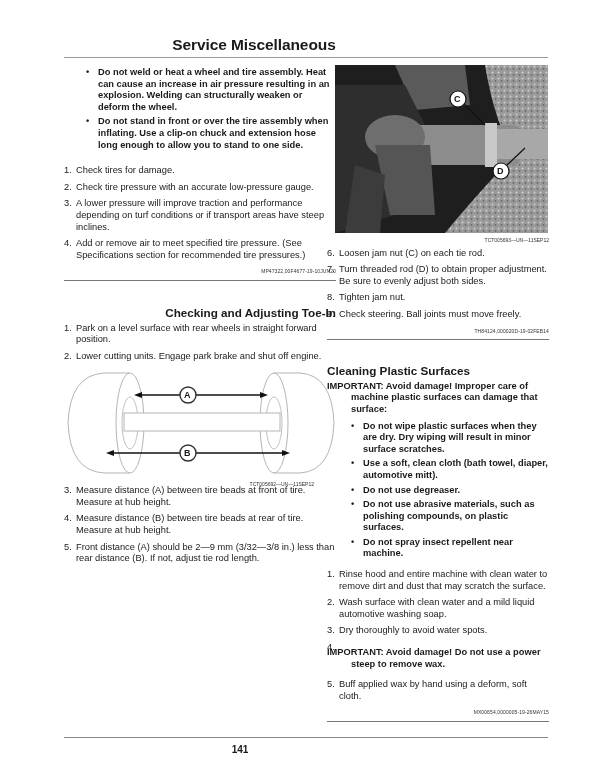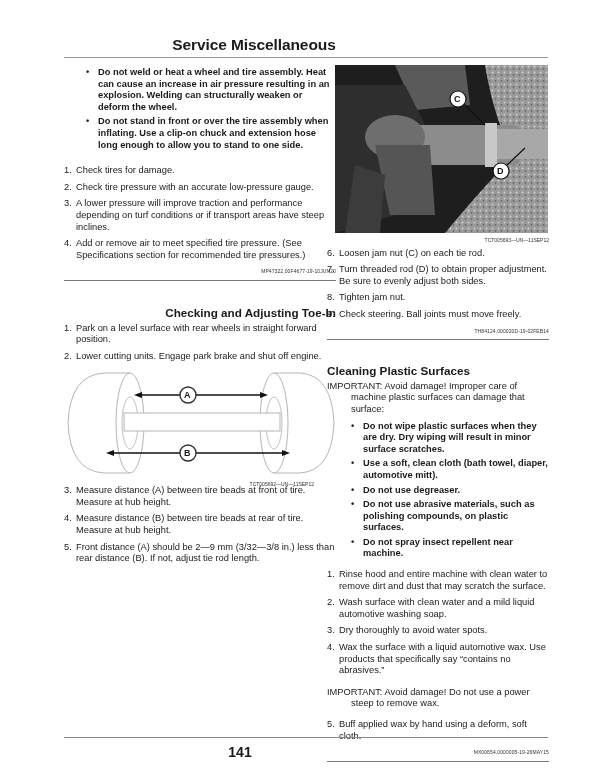--- a/index.html
+++ b/index.html
@@ -13,26 +13,26 @@
   .col-right { left: 327px; width: 222px; }
   .bullets { margin: 0; padding: 0; list-style: none; font-weight: bold; }
   .bullets li { position: relative; padding-left: 14px; margin-bottom: 3px; }
   .bullets li::before { content: "•"; position: absolute; left: 2px; top: 0; }
   .steps { margin: 0; padding: 0; list-style: none; }
   .steps li { position: relative; padding-left: 12px; margin-bottom: 5px; }
   .steps li .num { position: absolute; left: 0; top: 0; }
   .ref { text-align: right; font-size: 5px; color: #333; letter-spacing: 0.1px; margin-top: 4px; }
   .ref-rule { height: 1px; background: #777; margin-top: 2px; }
   .section-head { font-size: 11.7px; font-weight: bold; margin: 0 0 4px 0; }
-  .important { font-weight: normal; padding-left: 24px; text-indent: -24px; margin-bottom: 5px; }
+  .important { font-weight: bold; padding-left: 24px; text-indent: -24px; margin-bottom: 5px; }
   .caption { text-align: right; font-size: 5px; color: #333; margin-top: 1px; }
   .photo { position: absolute; left: 335px; top: 65px; width: 213px; height: 168px;
            background: #2a2a2a; overflow: hidden; }
   .page-number { position: absolute; top: 744px; left: 0; width: 480px; text-align: center;
-                 font-size: 14px; font-weight: bold; }
+                 font-size: 10px; font-weight: bold; }
 </style>
 </head>
 <body>
 
 <div class="page-title">Service Miscellaneous</div>
 <div class="rule" style="top:57px; left:64px; width:484px; background:#999;"></div>
 
 <div class="col col-left" style="top:67px;">
   <ul class="bullets" style="margin-left:20px; width:252px;">
     <li>Do not weld or heat a wheel and tire assembly. Heat can cause an increase in air pressure resulting in an explosion. Welding can structurally weaken or deform the wheel.</li>
@@ -135,21 +135,21 @@
     <li>Use a soft, clean cloth (bath towel, diaper, automotive mitt).</li>
     <li>Do not use degreaser.</li>
     <li>Do not use abrasive materials, such as polishing compounds, on plastic surfaces.</li>
     <li>Do not spray insect repellent near machine.</li>
   </ul>
 
   <ol class="steps" style="margin-top:9px;">
     <li><span class="num">1.</span><span>Rinse hood and entire machine with clean water to remove dirt and dust that may scratch the surface.</span></li>
     <li><span class="num">2.</span><span>Wash surface with clean water and a mild liquid automotive washing soap.</span></li>
     <li><span class="num">3.</span><span>Dry thoroughly to avoid water spots.</span></li>
-    <li><span class="num">4.</span><span>Wax the surface with a liquid automotive wax. Use products that specifically say “contains no abrasives.”</span></li>
+    <li><span class="num">4.</span></li>
   </ol>
 
   <div class="important" style="margin-top:10px; margin-bottom:9px;">IMPORTANT: Avoid damage! Do not use a power steep to remove wax.</div>
   <ol class="steps">
     <li><span class="num">5.</span><span>Buff applied wax by hand using a deform, soft cloth.</span></li>
   </ol>
   <div class="ref">MX00654,0000005-19-26MAY15</div>
   <div class="ref-rule"></div>
 </div>
 

